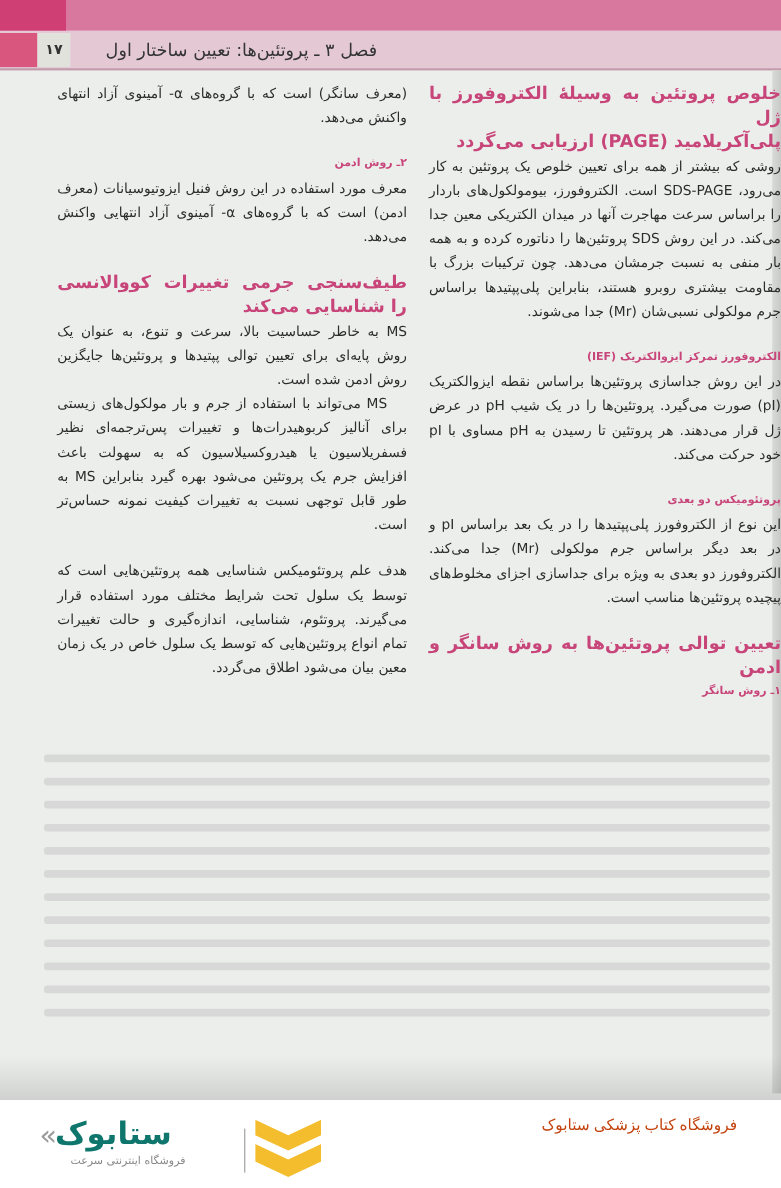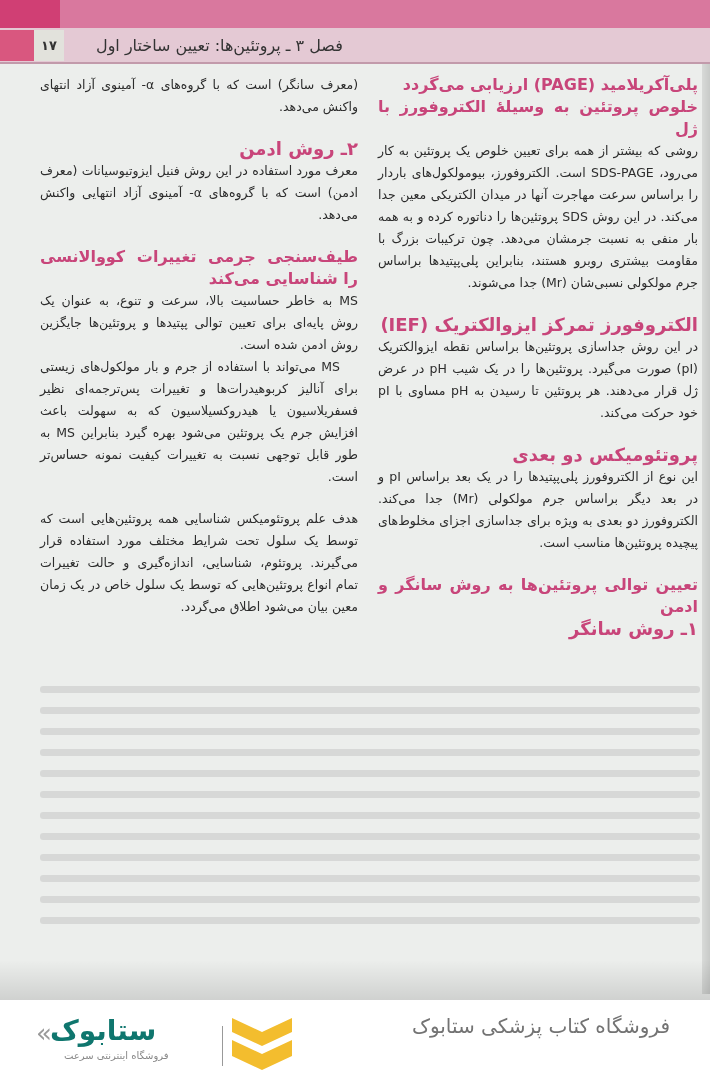--- a/index.html
+++ b/index.html
@@ -5,33 +5,33 @@
   html, body { margin:0; padding:0; }
   body { width:710px; height:1080px; position:relative; overflow:hidden; background:#eceeec; font-family:"DejaVu Sans", sans-serif; }
   .top-band { position:absolute; left:0; top:0; width:710px; height:28px; background:#d9789e; }
   .top-band .dark { position:absolute; left:0; top:0; width:60px; height:28px; background:#d03f74; }
   .header-bar { position:absolute; left:0; top:28px; width:710px; height:34px; background:#e4c9d4;padding-left:33px; }
   .header-bar .left-block { position:absolute; left:0; top:2px; width:34px; height:31px; background:#d9577f; }
   .page-num { position:absolute; left:34px; top:2px; width:30px; height:31px; background:#e2e2dc; font-size:13px; font-weight:bold; color:#333; text-align:center; line-height:31px; }
   .chapter-title { position:absolute; left:96px; top:2px; height:31px; line-height:31px; font-size:16px; color:#333; direction:rtl; }
   .header-rule { position:absolute; left:0; top:62px; width:710px; height:2px; background:#c29aab; }
   .right-edge { position:absolute; right:0; top:64px; width:8px; height:930px; background:linear-gradient(to right,#d8dad8,#c8cac8); }
-  .col { position:absolute; top:74px; direction:rtl; color:#2c2c2c; font-size:12.5px; line-height:22px; text-align:justify; }
+  .col { position:absolute; top:74px; direction:rtl; color:#2c2c2c; font-size:12.5px; line-height:22px; text-align:justify;margin-left:12px; }
   .col.right { left:378px; width:320px; }
   .col.left { left:40px; width:318px; }
   .h { color:#c8457a; font-weight:bold; font-size:16px; line-height:22px; margin:0; }
-  .h.sub { font-size:18px; }
+  .h.sub { font-size:10px; }
   .p { margin:0; }
   .gap-m { height:20px; }
   .indent { text-indent:18px; }
   .faded { position:absolute; top:672px; left:40px; width:660px; height:320px; opacity:0.18; }
   .faded .line { height:7px; background:#7a7a7a; margin:14px 0; border-radius:3px; }
   .bottom-shadow { position:absolute; left:0; top:960px; width:710px; height:40px; background:linear-gradient(to bottom,rgba(0,0,0,0),rgba(0,0,0,0.12)); }
   .footer { position:absolute; left:0; top:1000px; width:710px; height:80px; background:#ffffff; }
-  .footer .store-name { position:absolute; right:40px; top:14px; font-size:20px; color:#737373; direction:rtl; }
+  .footer .store-name { position:absolute; right:40px; top:14px; font-size:14px; color:#c2410c; direction:rtl;font-family:Liberation Serif, serif; }
   .footer .url { position:absolute; right:40px; top:44px; font-size:22px; letter-spacing:6px; color:#222; font-family:"DejaVu Sans Mono", monospace; }
   .footer .url .acc { color:#f3bd2e; }
   .logo { position:absolute; left:36px; top:12px; width:240px; height:60px; }
   .logo-divider { position:absolute; left:186px; top:14px; width:1px; height:40px; background:#999; }
   .logo-word { position:absolute; left:14px; top:2px; font-size:28px; font-weight:bold; color:#0f766e; direction:rtl; }
   .logo-arrows { position:absolute; left:0; top:6px; font-size:26px; color:#9a9a9a; }
   .logo-tag { position:absolute; left:28px; top:38px; font-size:10px; color:#888; direction:rtl; }
 </style>
 </head>
 <body>
@@ -41,22 +41,22 @@
   </div>
 <div class="header-bar">
   <div class="left-block"></div>
   <div class="page-num">۱۷</div>
   <div class="chapter-title">فصل ۳ ـ پروتئین‌ها: تعیین ساختار اول</div>
 </div>
 <div class="header-rule"></div>
 <div class="right-edge"></div>
 
 <div class="col right">
+  <p class="h">خلوص پروتئین به وسیلهٔ الکتروفورز با ژل</p>
   <p class="h">پلی‌آکریلامید (PAGE) ارزیابی می‌گردد</p>
-  <p class="h">خلوص پروتئین به وسیلهٔ الکتروفورز با ژل</p>
   <p class="p">روشی که بیشتر از همه برای تعیین خلوص یک پروتئین به کار می‌رود، SDS-PAGE است. الکتروفورز، بیومولکول‌های باردار را براساس سرعت مهاجرت آنها در میدان الکتریکی معین جدا می‌کند. در این روش SDS پروتئین‌ها را دناتوره کرده و به همه بار منفی به نسبت جرمشان می‌دهد. چون ترکیبات بزرگ با مقاومت بیشتری روبرو هستند، بنابراین پلی‌پپتیدها براساس جرم مولکولی نسبی‌شان (Mr) جدا می‌شوند.</p>
   <div class="gap-m"></div>
   <p class="h sub">الکتروفورز تمرکز ایزوالکتریک (IEF)</p>
   <p class="p">در این روش جداسازی پروتئین‌ها براساس نقطه ایزوالکتریک (pI) صورت می‌گیرد. پروتئین‌ها را در یک شیب pH در عرض ژل قرار می‌دهند. هر پروتئین تا رسیدن به pH مساوی با pI خود حرکت می‌کند.</p>
   <div class="gap-m"></div>
   <p class="h sub">پروتئومیکس دو بعدی</p>
   <p class="p">این نوع از الکتروفورز پلی‌پپتیدها را در یک بعد براساس pI و در بعد دیگر براساس جرم مولکولی (Mr) جدا می‌کند. الکتروفورز دو بعدی به ویژه برای جداسازی اجزای مخلوط‌های پیچیده پروتئین‌ها مناسب است.</p>
   <div class="gap-m"></div>
   <p class="h">تعیین توالی پروتئین‌ها به روش سانگر و ادمن</p>
   <p class="h sub">۱ـ روش سانگر</p>

